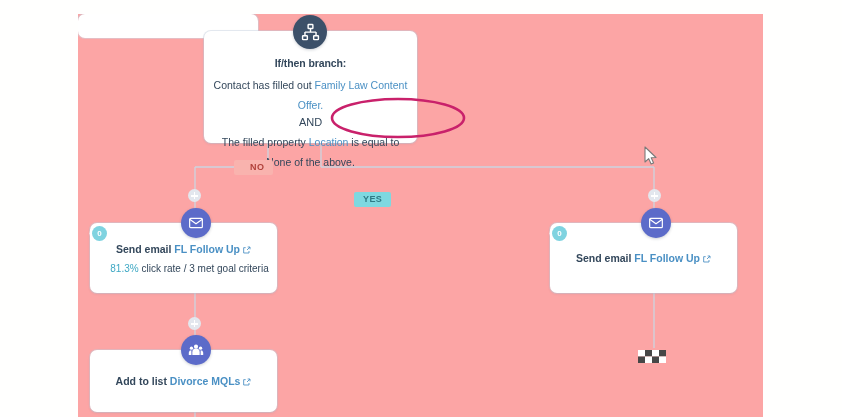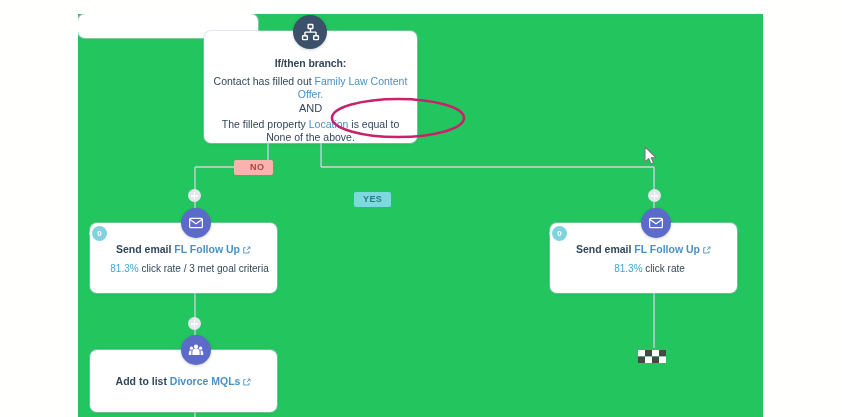--- a/index.html
+++ b/index.html
@@ -20,21 +20,21 @@
     inset: 0;
     background: #fffffe;
   }
   
   .canvas {
     position: absolute;
     left: 78px;
     top: 14px;
     width: 685px;
     height: 403px;
-    background: #22c55e;
+    background: #fca5a5;
     overflow: hidden;
   }
   
   .lines {
     position: absolute;
     left: 0;
     top: 0;
     width: 685px;
     height: 403px;
     pointer-events: none;
@@ -62,21 +62,21 @@
   .branch-title {
     font-size: 10.5px;
     font-weight: bold;
     color: #33475b;
     letter-spacing: -0.1px;
     margin-bottom: 6px;
   }
   .branch-line {
     font-size: 10.5px;
     color: #33475b;
-    line-height: 13px;
+    line-height: 20px;
     padding: 0 6px;
   }
   .branch-line.second { margin-top: 2px; }
   .lnk {
     color: #4a90c4;
   }
   .and-word {
     font-size: 11px;
     color: #33475b;
     line-height: 15px;
@@ -339,23 +339,20 @@
       <div class="action-inner">
         <div class="action-title">
           <span>Send email </span><span class="lnk">FL Follow Up</span><span class="ext-ico">
             <svg width="8" height="8" viewBox="0 0 12 12" fill="none" stroke="#4a90c4" stroke-width="1.3">
               <path d="M7 1.5h3.5V5"></path>
               <path d="M10.5 1.5L6 6"></path>
               <path d="M9 7.5v3h-8v-8h3"></path>
             </svg>
           </span>
         </div>
-        <div class="action-sub">
-          <span class="rate">81.3%</span><span> click rate</span>
-        </div>
       </div>
     </div>
     <div class="badge-teal badge-right">0</div>
     <div class="node node-email node-email-right">
       <svg width="16" height="16" viewBox="0 0 24 24" fill="none" stroke="#ffffff" stroke-width="1.8">
         <rect x="2.5" y="5" width="19" height="14" rx="1.5"></rect>
         <path d="M2.5 6.5 L12 13 L21.5 6.5"></path>
       </svg>
     </div>
 

